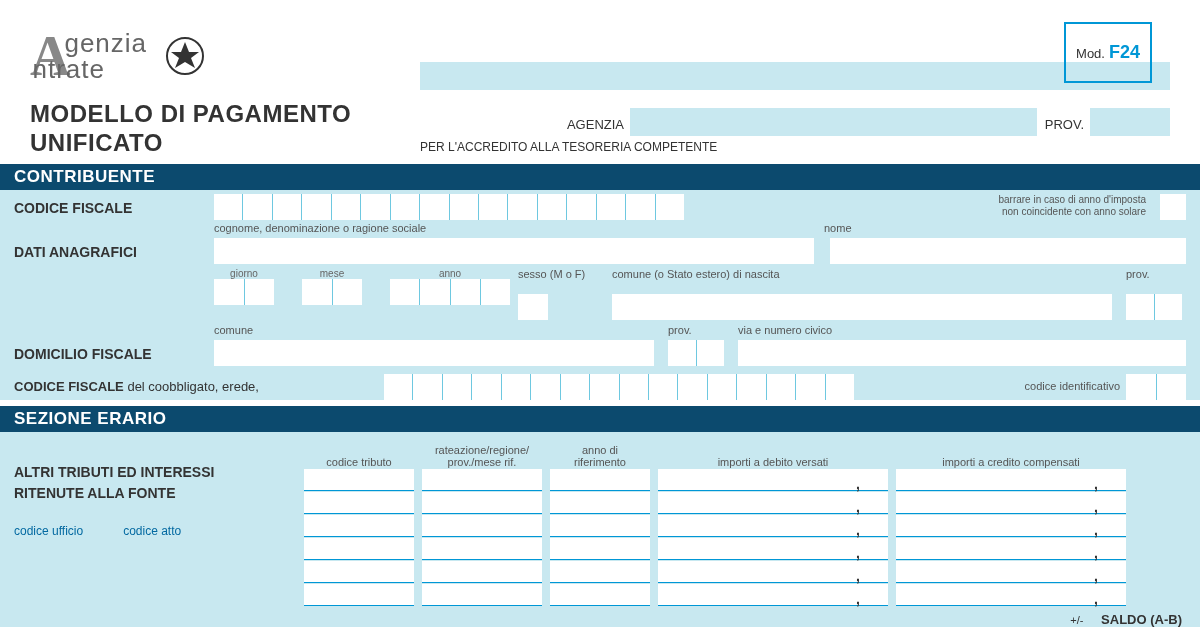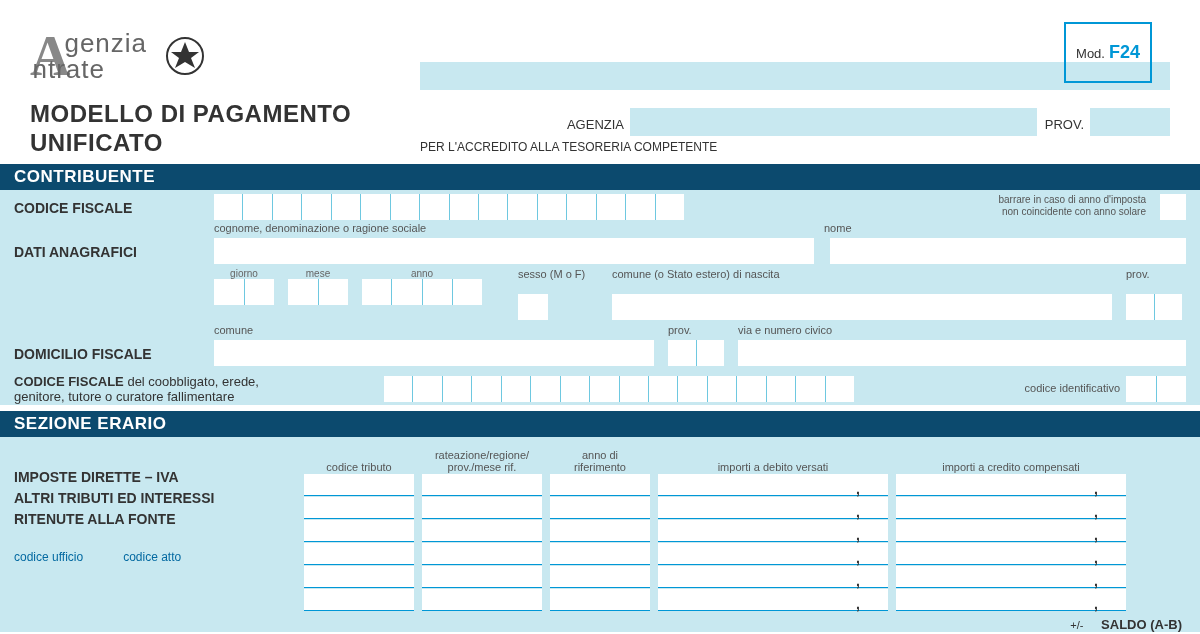--- a/index.html
+++ b/index.html
@@ -135,21 +135,21 @@
     <div style="flex:1;display:flex;gap:16px">
       <div class="white-box" style="width:600px"></div>
       <div class="white-box" style="flex:1"></div>
     </div>
   </div>
 
   <div class="row" style="margin-top:4px">
     <div class="row-label"></div>
     <div style="flex:1;display:flex;gap:14px">
       <div class="col" style="width:290px">
-        <div style="display:flex;gap:14px">
+        <div style="display:flex;gap:28px">
           <div class="col">
               <div class="tiny">giorno</div>
               <div class="white-box" style="width:60px">
                 <div class="tick"></div>
                 <div class="tick"></div>
               </div>
             </div>
           <div class="col">
               <div class="tiny">mese</div>
               <div class="white-box" style="width:60px">
@@ -205,21 +205,20 @@
           <div class="tick"></div>
           <div class="tick"></div>
         </div>
       <div class="white-box" style="flex:1"></div>
     </div>
   </div>
 
   <div class="row" style="margin-top:8px;align-items:center">
     <div style="flex:0 0 370px" class="coobb-label">
       <b>CODICE FISCALE</b><span> del coobbligato, erede,</span><br>
-      <span>genitore, tutore o curatore fallimentare</span>
     </div>
     <div class="white-box" style="width:470px">
       <div class="tick"></div>
         <div class="tick"></div>
         <div class="tick"></div>
         <div class="tick"></div>
         <div class="tick"></div>
         <div class="tick"></div>
         <div class="tick"></div>
         <div class="tick"></div>
@@ -238,21 +237,20 @@
         <div class="tick"></div>
         <div class="tick"></div>
       </div>
   </div>
 </div>
 
 <div class="section-bar">SEZIONE ERARIO</div>
 <div class="erario-area">
   <div class="erario-left">
     <div class="erario-left-labels">
-      <div>IMPOSTE DIRETTE – IVA</div>
       <div>ALTRI TRIBUTI ED INTERESSI</div>
       <div>RITENUTE ALLA FONTE</div>
     </div>
     <div class="erario-bottom">
       <span>codice ufficio</span>
       <span>codice atto</span>
     </div>
   </div>
   <div class="erario-table">
     <div class="erario-headers">

